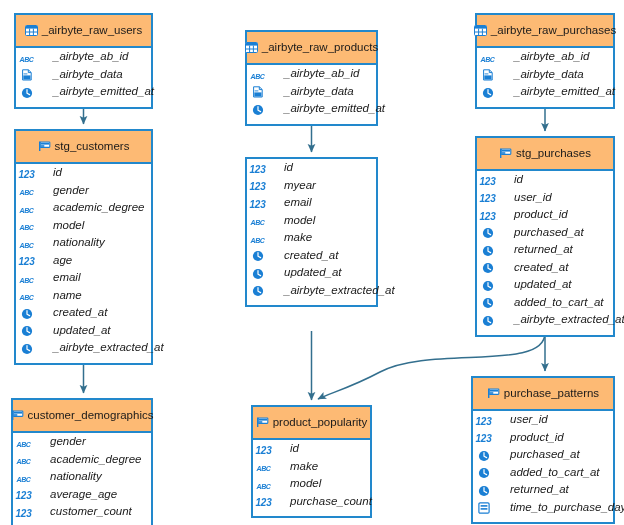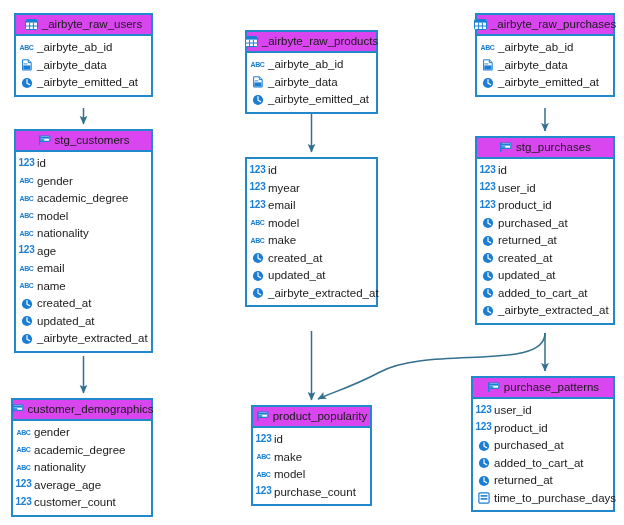--- a/index.html
+++ b/index.html
@@ -29,47 +29,48 @@
     z-index: 1;
   }
   .table-node {
     position: absolute;
     box-sizing: border-box;
     border: 2px solid #2288cc;
     background: #ffffff;
     z-index: 3;
   }
   .tbl-header {
-    background: #d946ef;
+    background: #fdba74;
     border-bottom: 2px solid #2288cc;
-    height: 21px;
+    height: 33px;
     display: flex;
     align-items: center;
     justify-content: center;
     gap: 4px;
     padding: 0 4px;
     box-sizing: border-box;
   }
   .tbl-title {
     font-size: 11.5px;
     color: #1a1a1a;
     white-space: nowrap;
     line-height: 1;
   }
   .tbl-body {
     padding: 3px 0 3px 0;
     background: #ffffff;
   }
   .col-row {
     display: flex;
-    align-items: center;
-    gap: 4px;
+    align-items: flex-start;
+    gap: 20px;
     height: 17.5px;
     padding: 0 5px 0 4px;
     box-sizing: border-box;
+    font-style: italic;
   }
   .col-name {
     font-size: 11.5px;
     color: #1a1a1a;
     white-space: nowrap;
     line-height: 1;
   }
   .ic {
     width: 13px;
     height: 13px;

